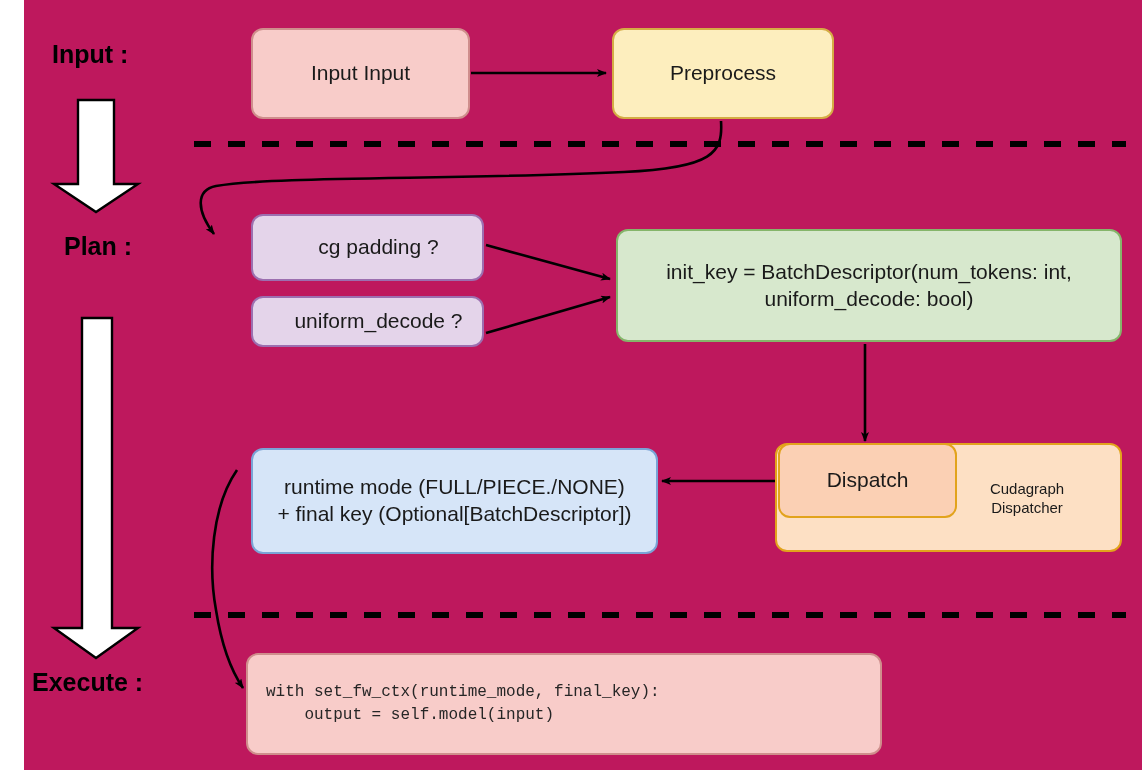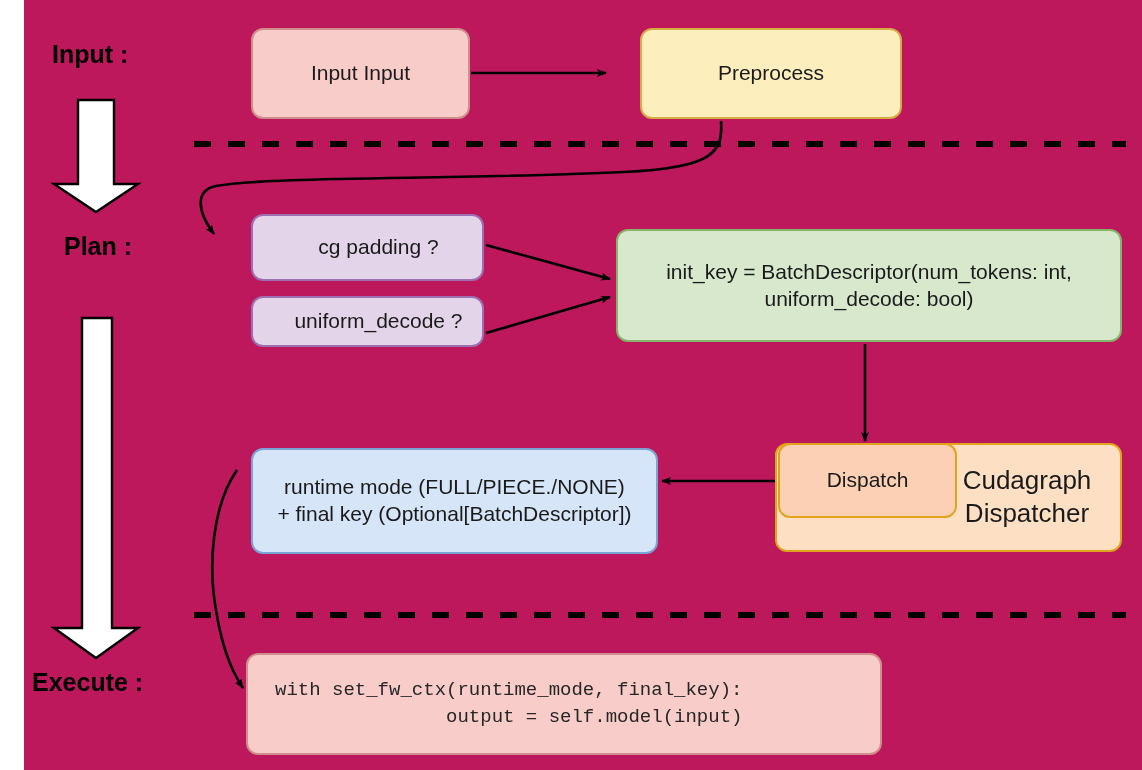--- a/index.html
+++ b/index.html
@@ -73,36 +73,36 @@
   .node.peach-outer {
     background: #fde0c4;
     border-color: #e2a31c;
   }
   .node.peach-inner {
     background: #fbd0b4;
     border-color: #e2a31c;
   }
   .node.code {
     font-family: "Liberation Mono", monospace;
-    font-size: 19px;
+    font-size: 16px;
     color: #262626;
     justify-content: flex-start;
-    text-align: right;
+    text-align: left;
     white-space: pre;
     line-height: 1.42;
-    padding-left: 27px;
+    padding-left: 18px;
   }
   .peach-outer .inner-label {
     position: absolute;
     right: 18px;
     top: 50%;
     transform: translateY(-50%);
     width: 150px;
     text-align: center;
-    font-size: 26px;
+    font-size: 15px;
     line-height: 1.3;
   }
 </style>
 </head>
 <body>
 
 <div id="canvas">
 
   <svg id="edges" viewBox="0 0 1142 770">
     <defs>
@@ -131,21 +131,21 @@
 
     <path d="M 213 470 C 188 506, 184 566, 192 610 C 198 648, 208 672, 219 688" fill="none" stroke="#000000" stroke-width="2.6" marker-end="url(#arrowhead)"></path>
   </svg>
 
   <div class="stage-label" style="left:28px; top:40px;">Input :</div>
   <div class="stage-label" style="left:40px; top:232px;">Plan :</div>
   <div class="stage-label" style="left:8px; top:668px;">Execute :</div>
 
   <div class="node pink" style="left:227px; top:28px; width:219px; height:91px;">Input Input</div>
 
-  <div class="node yellow" style="left:616px; top:28px; width:262px; height:91px;">Preprocess</div>
+  <div class="node yellow" style="left:588px; top:28px; width:222px; height:91px;">Preprocess</div>
 
   <div class="node purple" style="left:227px; top:214px; width:233px; height:67px;">cg padding ?</div>
 
   <div class="node purple" style="left:227px; top:296px; width:233px; height:51px;">uniform_decode ?</div>
 
   <div class="node green" style="left:592px; top:229px; width:506px; height:113px; white-space:pre-line;">init_key = BatchDescriptor(num_tokens: int,
 uniform_decode: bool)</div>
 
   <div class="node blue" style="left:227px; top:448px; width:407px; height:106px; white-space:pre-line;">runtime mode (FULL/PIECE./NONE)
 + final key (Optional[BatchDescriptor])</div>

